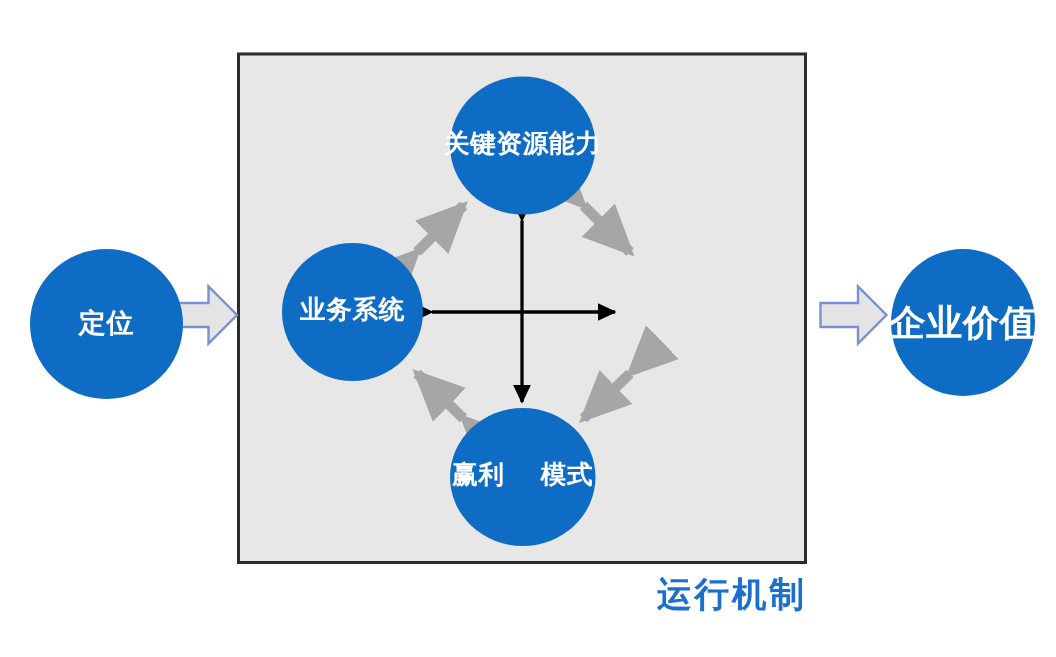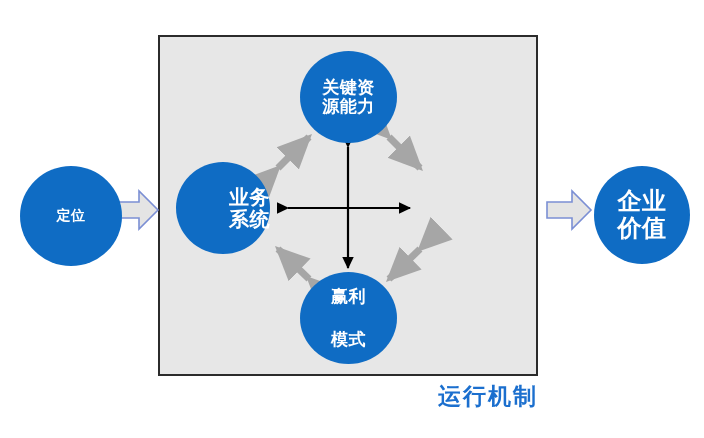--- a/index.html
+++ b/index.html
@@ -18,55 +18,54 @@
     height: 438px;
     background: #ffffff;
   }
 
   
   .node {
     position: absolute;
     border-radius: 50%;
     background: #0F6CC4;
     display: flex;
-    flex-direction: column;
+    flex-direction: row;
     align-items: center;
     justify-content: center;
     color: #ffffff;
     font-weight: bold;
     line-height: 1.12;
     text-align: center;
     z-index: 6;
     letter-spacing: 0.5px;
   }
   .node .ln { display: block; white-space: nowrap; }
 
   
   #node-positioning {
     left: 20px; top: 166px;
     width: 102px; height: 100px;
-    font-size: 14px;
+    font-size: 18px;
   }
   #node-enterprise-value {
     left: 594px; top: 166px;
     width: 96px; height: 98px;
     font-size: 24px;
   }
 
   
   #node-key-resource {
     left: 300px; top: 51px;
     width: 97px; height: 92px;
     font-size: 17px;
   }
   #node-business-system {
-    left: 176px; top: 162px;
+    left: 188px; top: 162px;
     width: 94px; height: 92px;
-    font-size: 20px;
-    align-items: flex-end;
+    font-size: 17px;
   }
   #node-cash-flow {
     left: 425px; top: 162px;
     width: 94px; height: 92px;
     font-size: 17px;
   }
   #node-profit-model {
     left: 300px; top: 272px;
     width: 97px; height: 92px;
     font-size: 17px;

